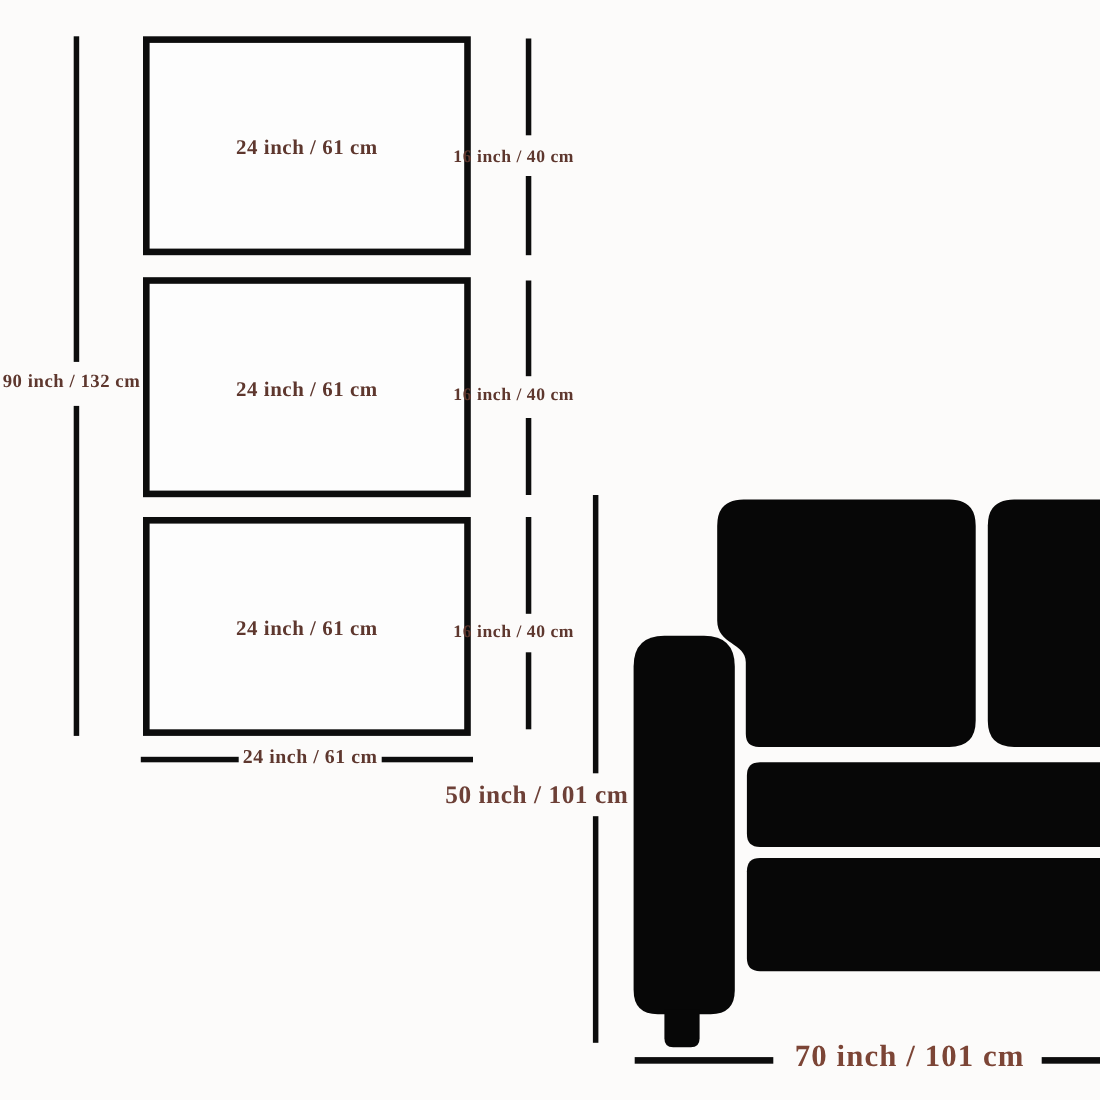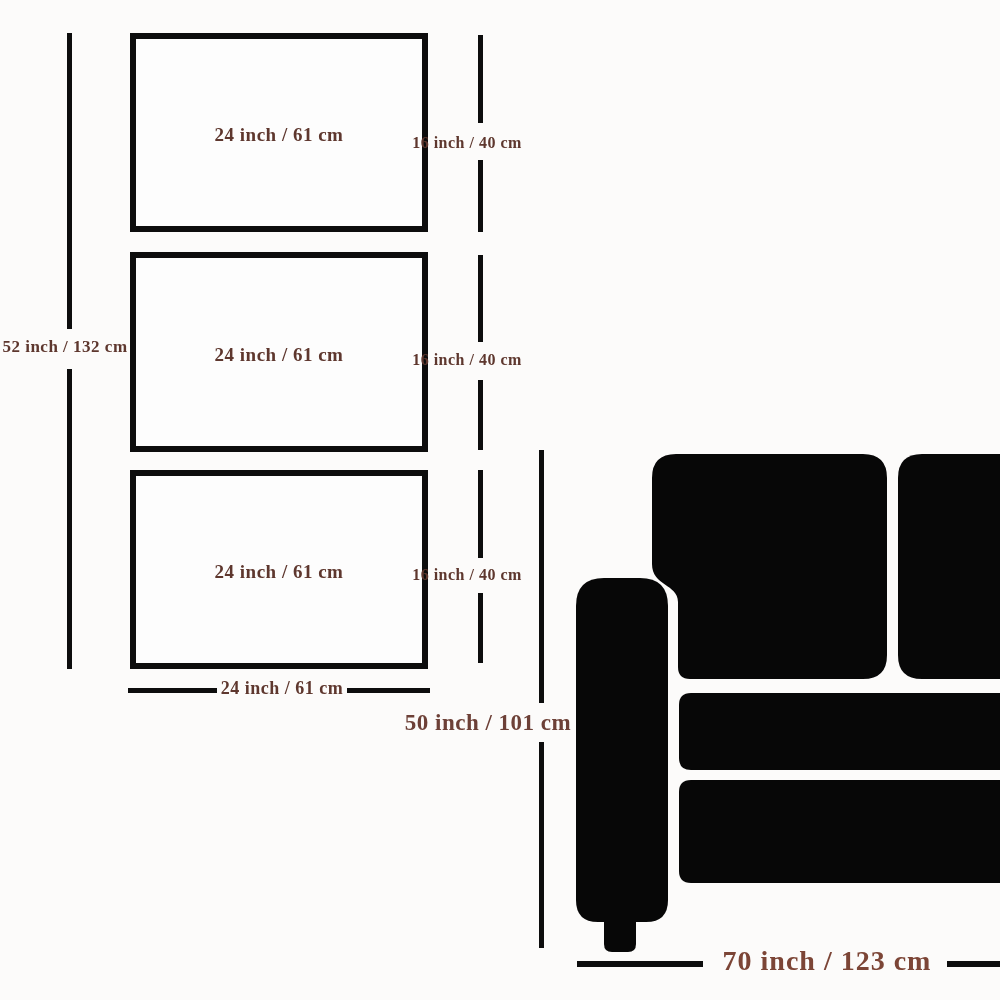--- a/index.html
+++ b/index.html
@@ -49,21 +49,21 @@
   </div>
   <div class="panel" style="left:130px;top:252px;width:298px;height:200px;">
     <span class="label panel-label">24 inch / 61 cm</span>
   </div>
   <div class="panel" style="left:130px;top:470px;width:298px;height:199px;">
     <span class="label panel-label">24 inch / 61 cm</span>
   </div>
 
   <div class="vline" style="left:67px;top:33px;height:296px;"></div>
   <div class="vline" style="left:67px;top:369px;height:300px;"></div>
-  <div class="label total-label" style="top:338px;">52 inch / 132 cm</div>
+  <div class="label total-label" style="top:338px;">90 inch / 132 cm</div>
 
   <div class="vline" style="left:478px;top:35px;height:88px;"></div>
   <div class="vline" style="left:478px;top:160px;height:72px;"></div>
   <div class="label side-label" style="top:134px;">16 inch / 40 cm</div>
 
   <div class="vline" style="left:478px;top:255px;height:87px;"></div>
   <div class="vline" style="left:478px;top:380px;height:70px;"></div>
   <div class="label side-label" style="top:351px;">16 inch / 40 cm</div>
 
   <div class="vline" style="left:478px;top:470px;height:88px;"></div>
@@ -82,15 +82,15 @@
     <path d="M691,693 Q679,693 679,705 L679,758 Q679,770 691,770 L1000,770 L1000,693 Z"></path>
     <path d="M691,780 Q679,780 679,792 L679,871 Q679,883 691,883 L1000,883 L1000,780 Z"></path>
   </svg>
 
   <div class="vline" style="left:539px;top:450px;height:253px;"></div>
   <div class="vline" style="left:539px;top:742px;height:206px;"></div>
   <div class="label sofa-h-label" style="top:710px;">50 inch / 101 cm</div>
 
   <div class="hline" style="left:577px;top:961px;width:126px;height:6px;"></div>
   <div class="hline" style="left:947px;top:961px;width:53px;height:6px;"></div>
-  <div class="label sofa-w-label" style="top:946px;">70 inch / 123 cm</div>
+  <div class="label sofa-w-label" style="top:946px;">70 inch / 101 cm</div>
 
 </div>
 
 </body></html>

